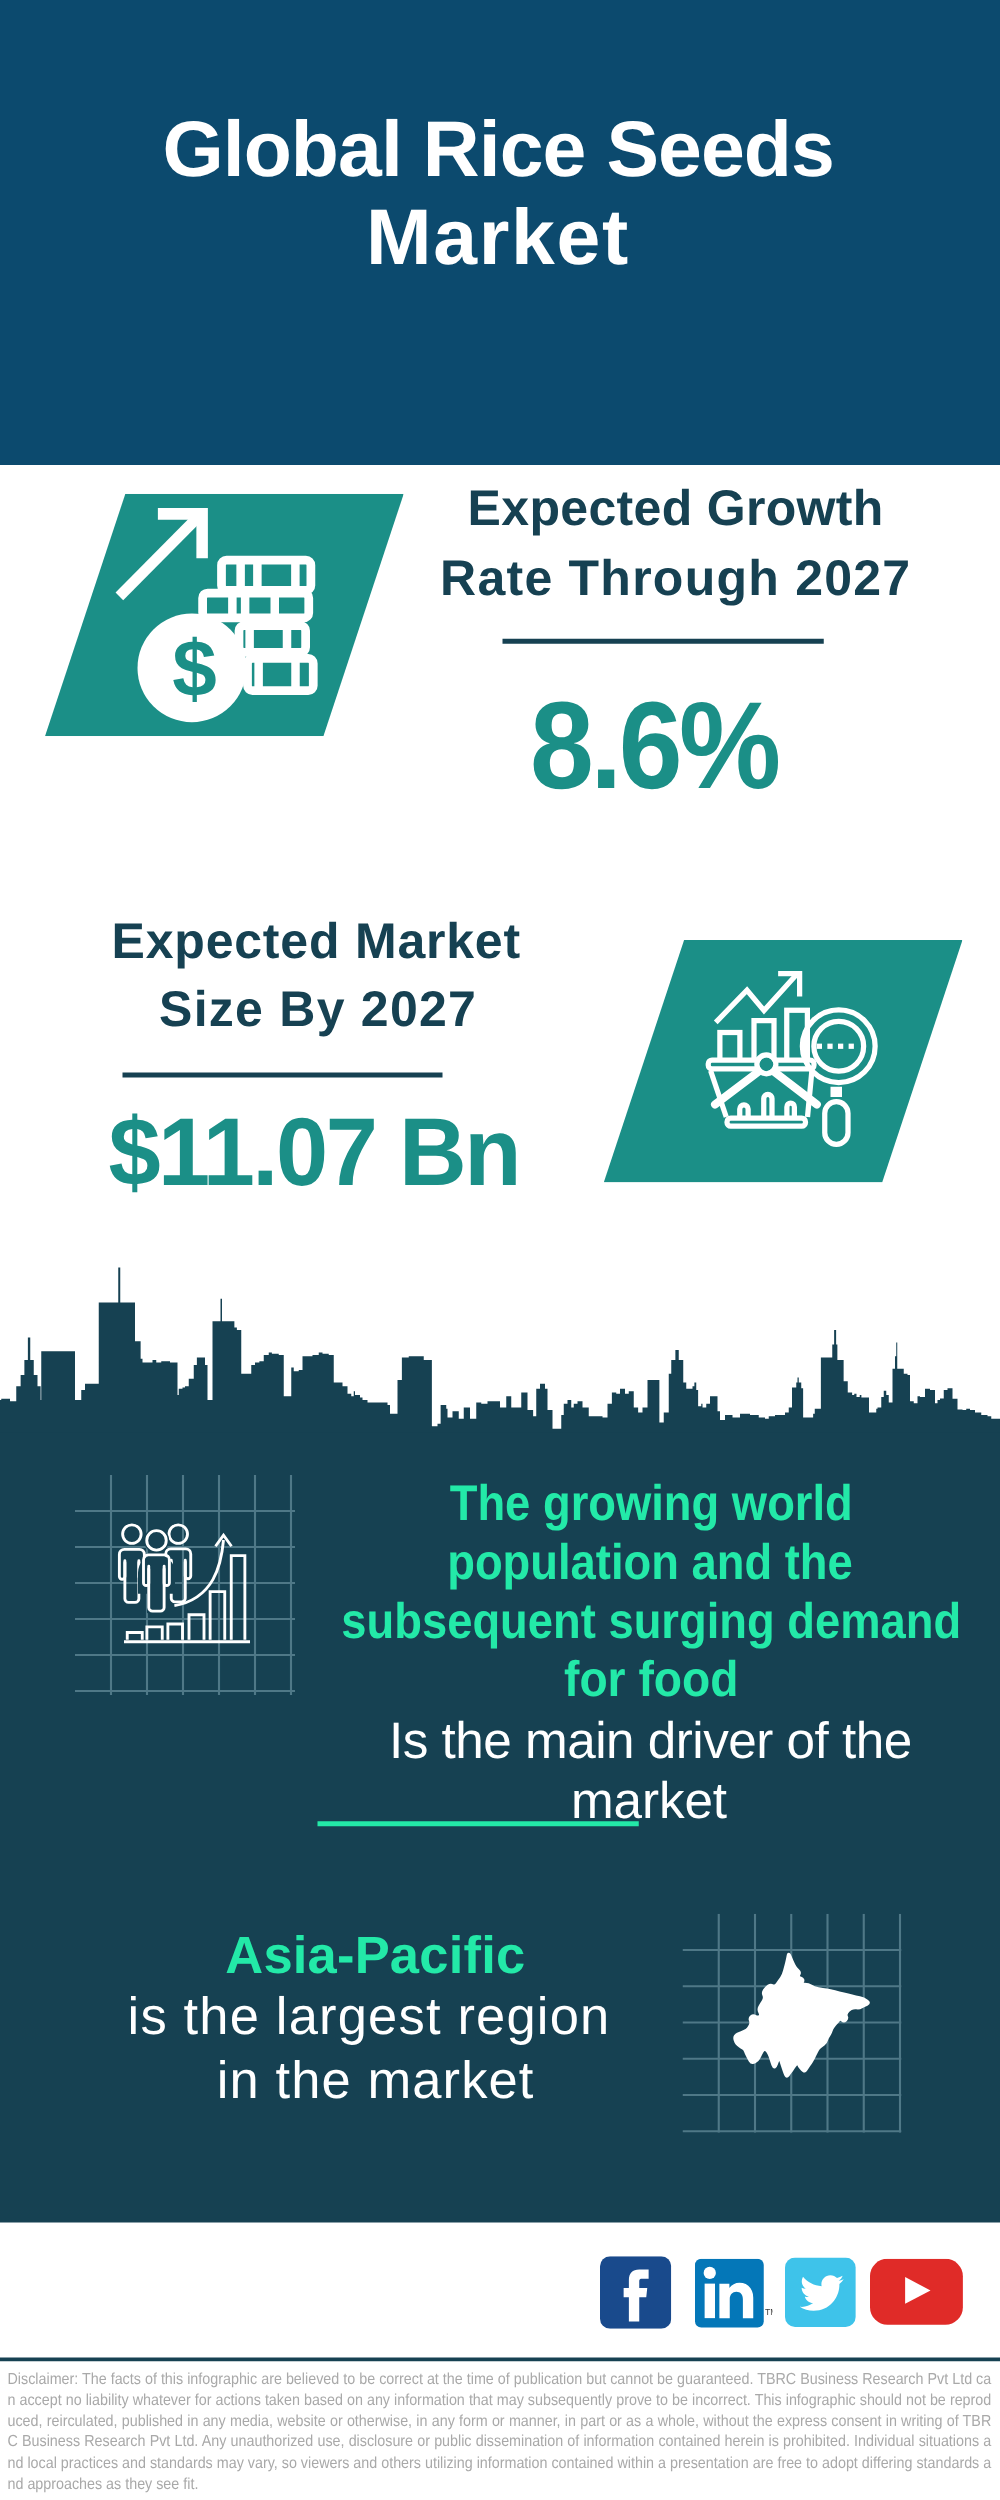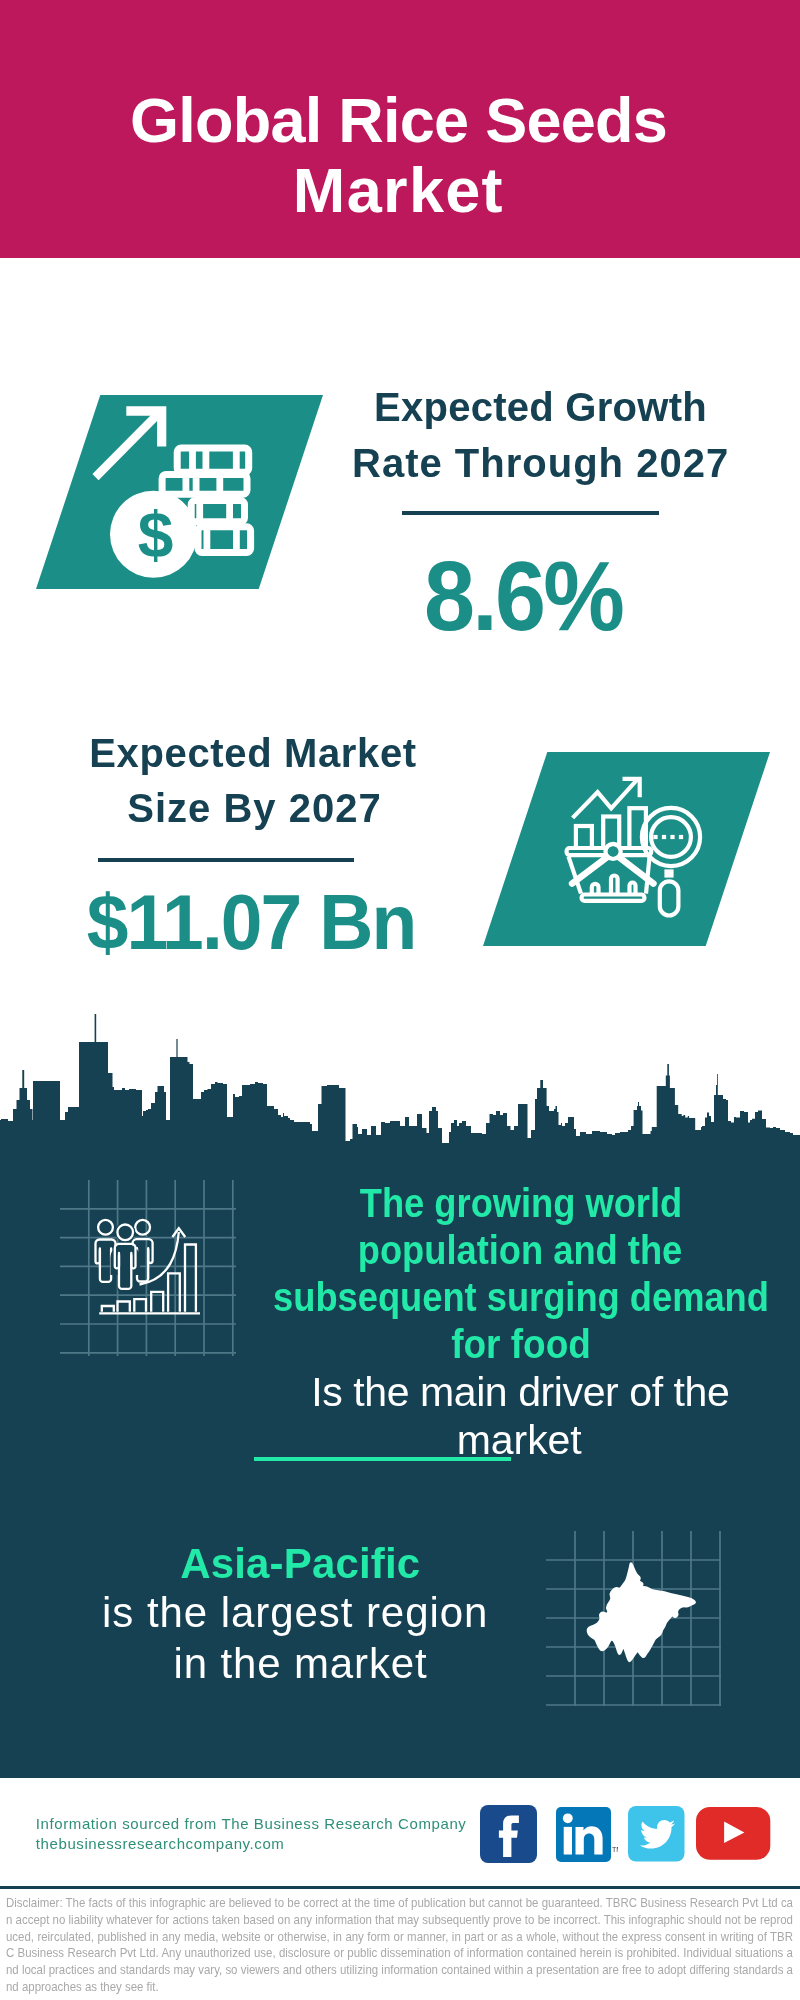--- a/index.html
+++ b/index.html
@@ -3,21 +3,21 @@
 <meta charset="utf-8">
 <style>
   html,body{margin:0;padding:0;background:#fff;}
   body{width:800px;height:2000px;overflow:hidden;
        font-family:"Liberation Sans",sans-serif;
        -webkit-font-smoothing:antialiased;}
   #page{position:relative;width:800px;height:2000px;background:#fff;overflow:hidden;}
   .abs{position:absolute;}
 
   
-  #header{left:0;top:0;width:800px;height:258px;background:#be185d;}
+  #header{left:0;top:0;width:800px;height:372px;background:#0c4a6e;}
   .title-line{position:absolute;width:800px;text-align:center;color:#ffffff;
               font-weight:bold;font-size:63px;line-height:1;white-space:pre;}
   #title1{left:-1.5px;top:88.6px;letter-spacing:-0.74px;}
   #title2{left:-1.6px;top:159.1px;letter-spacing:1.33px;}
 
   
   .para{position:absolute;background:#1b8f87;
         -webkit-clip-path:polygon(22.4% 0%,100% 0%,77.6% 100%,0% 100%);
         clip-path:polygon(22.4% 0%,100% 0%,77.6% 100%,0% 100%);}
   .headline{position:absolute;color:#164152;font-weight:bold;font-size:40px;
@@ -177,21 +177,20 @@
       <line x1="0" y1="87.0" x2="175.0" y2="87.0" stroke="#4f7887" stroke-width="1.7"></line>
       <line x1="116.0" y1="0" x2="116.0" y2="175.0" stroke="#4f7887" stroke-width="1.7"></line>
       <line x1="0" y1="116.0" x2="175.0" y2="116.0" stroke="#4f7887" stroke-width="1.7"></line>
       <line x1="145.0" y1="0" x2="145.0" y2="175.0" stroke="#4f7887" stroke-width="1.7"></line>
       <line x1="0" y1="145.0" x2="175.0" y2="145.0" stroke="#4f7887" stroke-width="1.7"></line>
       <line x1="174.0" y1="0" x2="174.0" y2="175.0" stroke="#4f7887" stroke-width="1.7"></line>
       <line x1="0" y1="174.0" x2="175.0" y2="174.0" stroke="#4f7887" stroke-width="1.7"></line>
       <path d="M84.45,33.40 Q84.90,30.80 86.30,34.40 Q87.70,38.00 89.15,40.90 Q90.60,43.80 92.45,45.30 Q94.30,46.80 93.20,48.60 Q92.10,50.40 94.65,51.50 Q97.20,52.60 96.10,54.40 Q95.00,56.20 97.90,56.20 Q100.80,56.20 102.95,57.65 Q105.10,59.10 108.75,59.80 Q112.40,60.50 115.30,60.90 Q118.20,61.30 121.80,62.35 Q125.40,63.40 129.05,64.15 Q132.70,64.90 135.60,65.60 Q138.50,66.30 141.75,67.05 Q145.00,67.80 147.55,69.60 Q150.10,71.40 147.55,72.50 Q145.00,73.60 143.20,74.65 Q141.40,75.70 139.20,75.35 Q137.00,75.00 134.85,76.10 Q132.70,77.20 131.60,79.00 Q130.50,80.80 131.25,82.25 Q132.00,83.70 130.55,85.15 Q129.10,86.60 127.65,85.15 Q126.20,83.70 125.10,85.15 Q124.00,86.60 122.90,87.70 Q121.80,88.80 120.70,90.25 Q119.60,91.70 118.90,93.85 Q118.20,96.00 117.10,97.45 Q116.00,98.90 115.30,101.10 Q114.60,103.30 113.15,104.40 Q111.70,105.50 110.25,106.60 Q108.80,107.70 108.05,109.15 Q107.30,110.60 106.60,112.00 Q105.90,113.40 105.15,114.85 Q104.40,116.30 103.30,118.15 Q102.20,120.00 101.15,121.45 Q100.10,122.90 99.00,124.70 Q97.90,126.50 96.80,125.75 Q95.70,125.00 94.60,123.60 Q93.50,122.20 92.80,120.75 Q92.10,119.30 91.00,120.35 Q89.90,121.40 88.80,123.20 Q87.70,125.00 86.65,126.45 Q85.60,127.90 84.50,129.35 Q83.40,130.80 82.65,129.35 Q81.90,127.90 81.20,125.75 Q80.50,123.60 79.80,121.45 Q79.10,119.30 78.35,117.10 Q77.60,114.90 76.80,116.45 Q76.00,118.00 75.25,120.25 Q74.50,122.50 73.75,122.75 Q73.00,123.00 72.25,121.00 Q71.50,119.00 70.75,116.50 Q70.00,114.00 69.00,112.00 Q68.00,110.00 66.75,109.00 Q65.50,108.00 64.50,109.25 Q63.50,110.50 62.75,112.25 Q62.00,114.00 61.00,115.50 Q60.00,117.00 58.75,118.00 Q57.50,119.00 56.25,119.15 Q55.00,119.30 54.00,117.65 Q53.00,116.00 52.00,114.00 Q51.00,112.00 50.25,110.00 Q49.50,108.00 48.25,107.50 Q47.00,107.00 45.75,106.00 Q44.50,105.00 43.50,104.00 Q42.50,103.00 41.95,101.00 Q41.40,99.00 42.20,97.75 Q43.00,96.50 45.00,95.75 Q47.00,95.00 49.25,94.00 Q51.50,93.00 52.25,92.00 Q53.00,91.00 54.00,89.25 Q55.00,87.50 54.25,85.50 Q53.50,83.50 55.00,82.25 Q56.50,81.00 58.25,82.00 Q60.00,83.00 61.50,82.25 Q63.00,81.50 61.75,79.00 Q60.50,76.50 61.75,74.25 Q63.00,72.00 64.50,69.75 Q66.00,67.50 65.00,65.25 Q64.00,63.00 65.50,61.00 Q67.00,59.00 68.75,57.75 Q70.50,56.50 72.25,57.50 Q74.00,58.50 75.75,56.00 Q77.50,53.50 79.00,51.50 Q80.50,49.50 81.50,45.75 Q82.50,42.00 83.25,39.00 Q84.00,36.00 84.45,33.40 Z" fill="#ffffff" stroke="#ffffff" stroke-width="2.2" stroke-linejoin="round"></path>
     </svg>
 
-  <div id="srcwrap"><span>Information sourced from The Business Research Company</span><br><span>thebusinessresearchcompany.com</span></div>
   <div id="socialholder">
       <svg class="soc" style="left:480.2px;top:1804.8px" width="57" height="58" viewBox="0 0 57 58">
         <rect x="0" y="0" width="57" height="58" rx="8" fill="#194a8c"></rect>
         <path d="M38.9,10.5 L31.4,10.5 C26.0,10.5 23.1,13.6 23.1,18.9 L23.1,25.4 L18.9,25.4 L18.9,32.8 L23.1,32.8 L23.1,52.1 L31.4,52.1 L31.4,32.8 L37.0,32.8 L37.8,25.4 L31.4,25.4 L31.4,19.8 C31.4,18.3 32.1,17.9 33.8,17.9 L38.9,17.9 Z" fill="#fff"></path>
       </svg>
       <svg class="soc" style="left:556.3px;top:1807.2px" width="62" height="56" viewBox="0 0 62 56">
         <rect x="0" y="0" width="55" height="55" rx="5" fill="#0477b8"></rect>
         <circle cx="11.8" cy="11.3" r="4.9" fill="#fff"></circle>
         <rect x="7.7" y="19.9" width="8.3" height="27.6" fill="#fff"></rect>
         <path d="M19.5,47.5 L19.5,19.9 L27.5,19.9 L27.5,23.3 C29.4,20.8 32.2,19.2 35.6,19.2 C42.0,19.2 46.6,23.8 46.6,31.2 L46.6,47.5 L38.3,47.5 L38.3,32.4 C38.3,28.6 36.3,26.4 33.1,26.4 C30.0,26.4 27.8,28.7 27.8,32.4 L27.8,47.5 Z" fill="#fff"></path>

